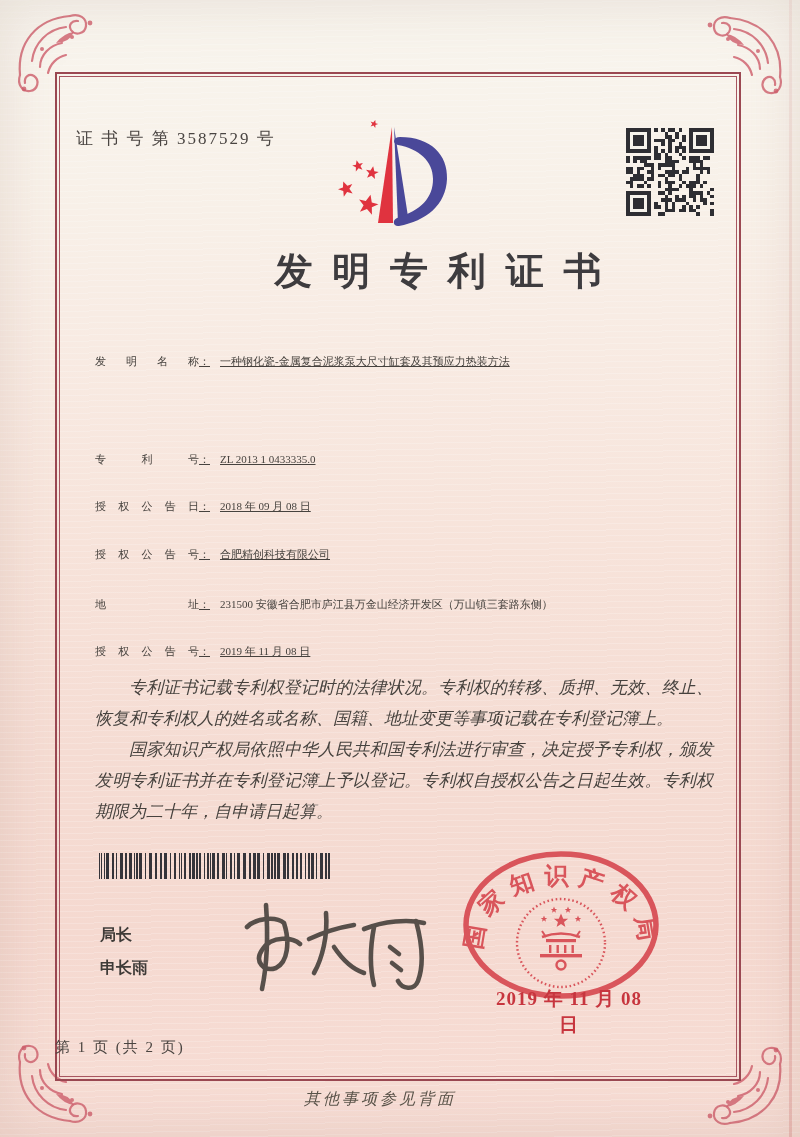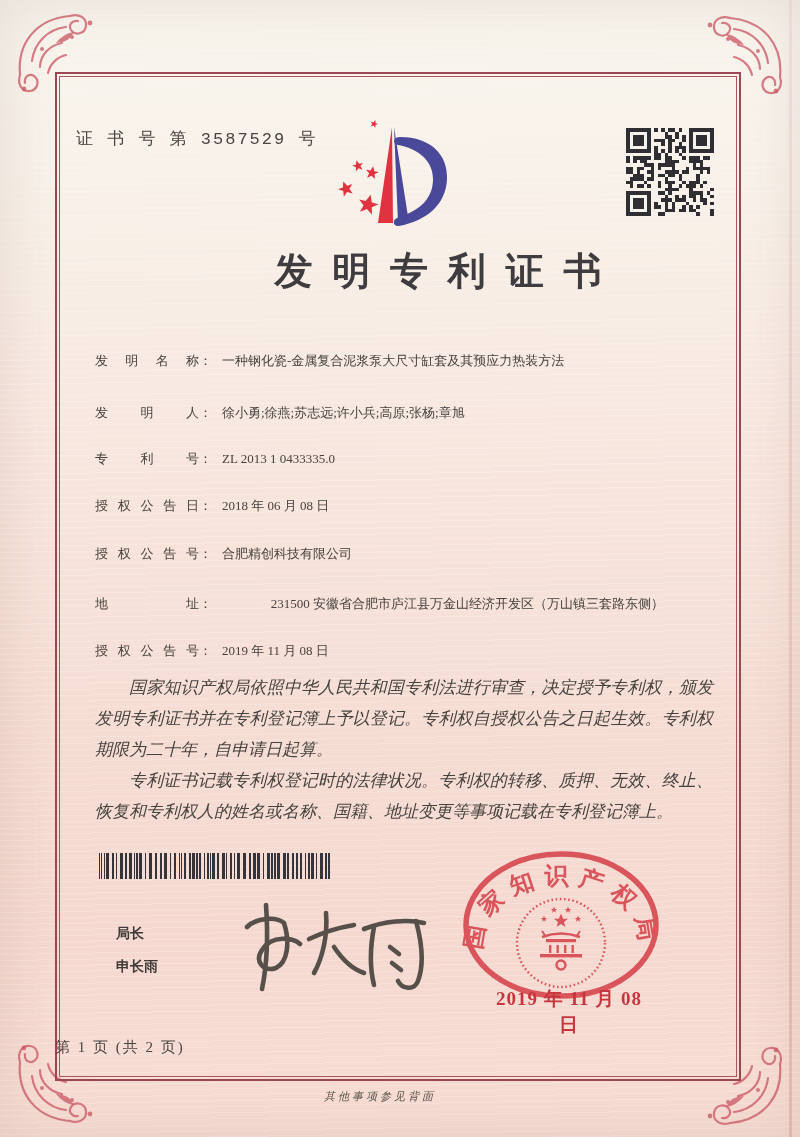--- a/index.html
+++ b/index.html
@@ -23,45 +23,45 @@
   
   .frame-outer{position:absolute;left:55px;top:72px;width:682px;height:1005px;
     border:2px solid #9b4852;}
   .frame-inner{position:absolute;inset:2px;border:1px solid #a85560;}
   
   .orn{position:absolute;width:90px;height:84px;}
   .orn.tl{left:12px;top:9px;}
   .orn.tr{left:698px;top:11px;transform:scaleX(-1);}
   .orn.bl{left:12px;top:1044px;transform:scaleY(-1);}
   .orn.br{left:698px;top:1046px;transform:scale(-1,-1);}
-  .cert-no{position:absolute;left:76px;top:127px;font-size:17px;color:#4a4542;letter-spacing:2px;font-family:Liberation Mono, monospace;}
+  .cert-no{position:absolute;left:76px;top:127px;font-size:17px;color:#4a4542;letter-spacing:2px;}
   .logo{position:absolute;left:336px;top:110px;width:124px;height:126px;}
   .qr{position:absolute;left:626px;top:128px;width:88px;height:88px;}
   .title{position:absolute;left:55px;top:246px;width:766px;text-align:center;
     font-size:38px;font-weight:bold;color:#3e3c3f;letter-spacing:.52em;text-indent:.52em;}
-  .row{position:absolute;left:95px;width:625px;font-size:13px;color:#46423e;line-height:26px;}
+  .row{position:absolute;left:95px;width:625px;font-size:11px;color:#46423e;line-height:26px;text-decoration:underline;}
   .jlabel{display:inline-block;width:104px;text-align:justify;text-align-last:justify;vertical-align:top;}
   .colon{vertical-align:top;}
   .val{margin-left:10px;vertical-align:top;}
-  .val.wrap{display:inline-block;width:442px;text-align:right;}
+  .val.wrap{display:inline-block;width:442px;}
   .pair2{position:absolute;left:340px;top:0;white-space:nowrap;}
   .legal{position:absolute;left:95px;top:672px;width:618px;font-size:17px;line-height:31px;
     color:#46423e;text-align:justify;font-style:italic;}
   .legal p{margin:0;text-indent:2em;}
   .barcode{position:absolute;left:97px;top:853px;width:238px;height:26px;}
-  .signer{position:absolute;left:100px;top:918px;font-family:Liberation Mono, monospace;
-    font-weight:700;font-size:14px;color:#3f3b38;line-height:33px;margin-left:16px;}
+  .signer{position:absolute;left:100px;top:918px;font-family:Liberation Sans, sans-serif;
+    font-weight:700;font-size:16px;color:#3f3b38;line-height:33px;}
   .signature{position:absolute;left:218px;top:893px;width:215px;height:108px;}
   .seal{position:absolute;left:455px;top:845px;width:215px;height:172px;}
   .seal-date{position:absolute;left:489px;top:986px;width:160px;text-align:center;
     font-size:19px;font-weight:bold;color:#c7353e;letter-spacing:1px;}
   .page-info{position:absolute;left:55px;top:1038px;width:779px;text-align:left;
     font-size:15px;color:#4a4440;letter-spacing:2px;}
   .back-note{position:absolute;left:40px;top:1089px;width:680px;text-align:center;
-    font-size:11px;font-style:italic;color:#595349;letter-spacing:3px;}
+    font-size:16px;font-style:italic;color:#595349;letter-spacing:3px;}
 </style>
 </head>
 <body>
 
 <div id="certificate">
 
   <svg class="orn tl" viewBox="0 0 90 84">
     <g stroke="#cf5e6c" fill="none" stroke-width="2.2" stroke-linecap="round" opacity="0.8">
       <path d="M8,66 C5,34 24,10 58,7"></path>
       <path d="M58,7 c9,-3 17,2 16,10 c-1,8 -11,10 -15,4 c-3,-5 1,-10 7,-9"></path>
@@ -361,44 +361,41 @@
       <rect x="10" y="24" width="1" height="1" fill="#2e2e33"></rect>
       <rect x="20" y="24" width="1" height="1" fill="#2e2e33"></rect>
       <rect x="24" y="24" width="1" height="1" fill="#2e2e33"></rect>
     </svg>
 
   <div class="title">发明专利证书</div>
 
   <div class="row" style="top:348px">
     <span class="jlabel">发明名称</span><span class="colon">：</span><span class="val">一种钢化瓷-金属复合泥浆泵大尺寸缸套及其预应力热装方法</span>
   </div>
-  <div class="row" style="top:400px">
-    <span class="jlabel">发明人</span><span class="colon">：</span><span class="val">徐小勇;徐燕;苏志远;许小兵;高原;张杨;章旭</span>
-  </div>
   <div class="row" style="top:446px">
     <span class="jlabel">专利号</span><span class="colon">：</span><span class="val">ZL 2013 1 0433335.0</span>
   </div>
   <div class="row" style="top:493px">
-    <span class="jlabel">授权公告日</span><span class="colon">：</span><span class="val">2018 年 06 月 08 日</span>
+    <span class="jlabel">授权公告日</span><span class="colon">：</span><span class="val">2018 年 09 月 08 日</span>
   </div>
   <div class="row" style="top:541px">
     <span class="jlabel">授权公告号</span><span class="colon">：</span><span class="val">合肥精创科技有限公司</span>
   </div>
   <div class="row" style="top:591px">
     <span class="jlabel">地址</span><span class="colon">：</span><span class="val wrap">231500 安徽省合肥市庐江县万金山经济开发区（万山镇三套路东侧）</span>
   </div>
   <div class="row" style="top:638px">
     <span>
       <span class="jlabel">授权公告号</span><span class="colon">：</span><span class="val">2019 年 11 月 08 日</span>
     </span>
   </div>
 
   <div class="legal">
+    <p>专利证书记载专利权登记时的法律状况。专利权的转移、质押、无效、终止、恢复和专利权人的姓名或名称、国籍、地址变更等事项记载在专利登记簿上。</p>
     <p>国家知识产权局依照中华人民共和国专利法进行审查，决定授予专利权，颁发发明专利证书并在专利登记簿上予以登记。专利权自授权公告之日起生效。专利权期限为二十年，自申请日起算。</p>
-    <p>专利证书记载专利权登记时的法律状况。专利权的转移、质押、无效、终止、恢复和专利权人的姓名或名称、国籍、地址变更等事项记载在专利登记簿上。</p>
   </div>
 
   <svg id="barcode-svg" class="barcode" viewBox="0 0 238 26" style="shape-rendering:crispEdges">
       <rect x="2" y="0" width="1" height="26" fill="#35343a"></rect>
       <rect x="4" y="0" width="1" height="26" fill="#35343a"></rect>
       <rect x="7" y="0" width="1" height="26" fill="#35343a"></rect>
       <rect x="9" y="0" width="3" height="26" fill="#35343a"></rect>
       <rect x="15" y="0" width="2" height="26" fill="#35343a"></rect>
       <rect x="19" y="0" width="1" height="26" fill="#35343a"></rect>
       <rect x="23" y="0" width="3" height="26" fill="#35343a"></rect>

